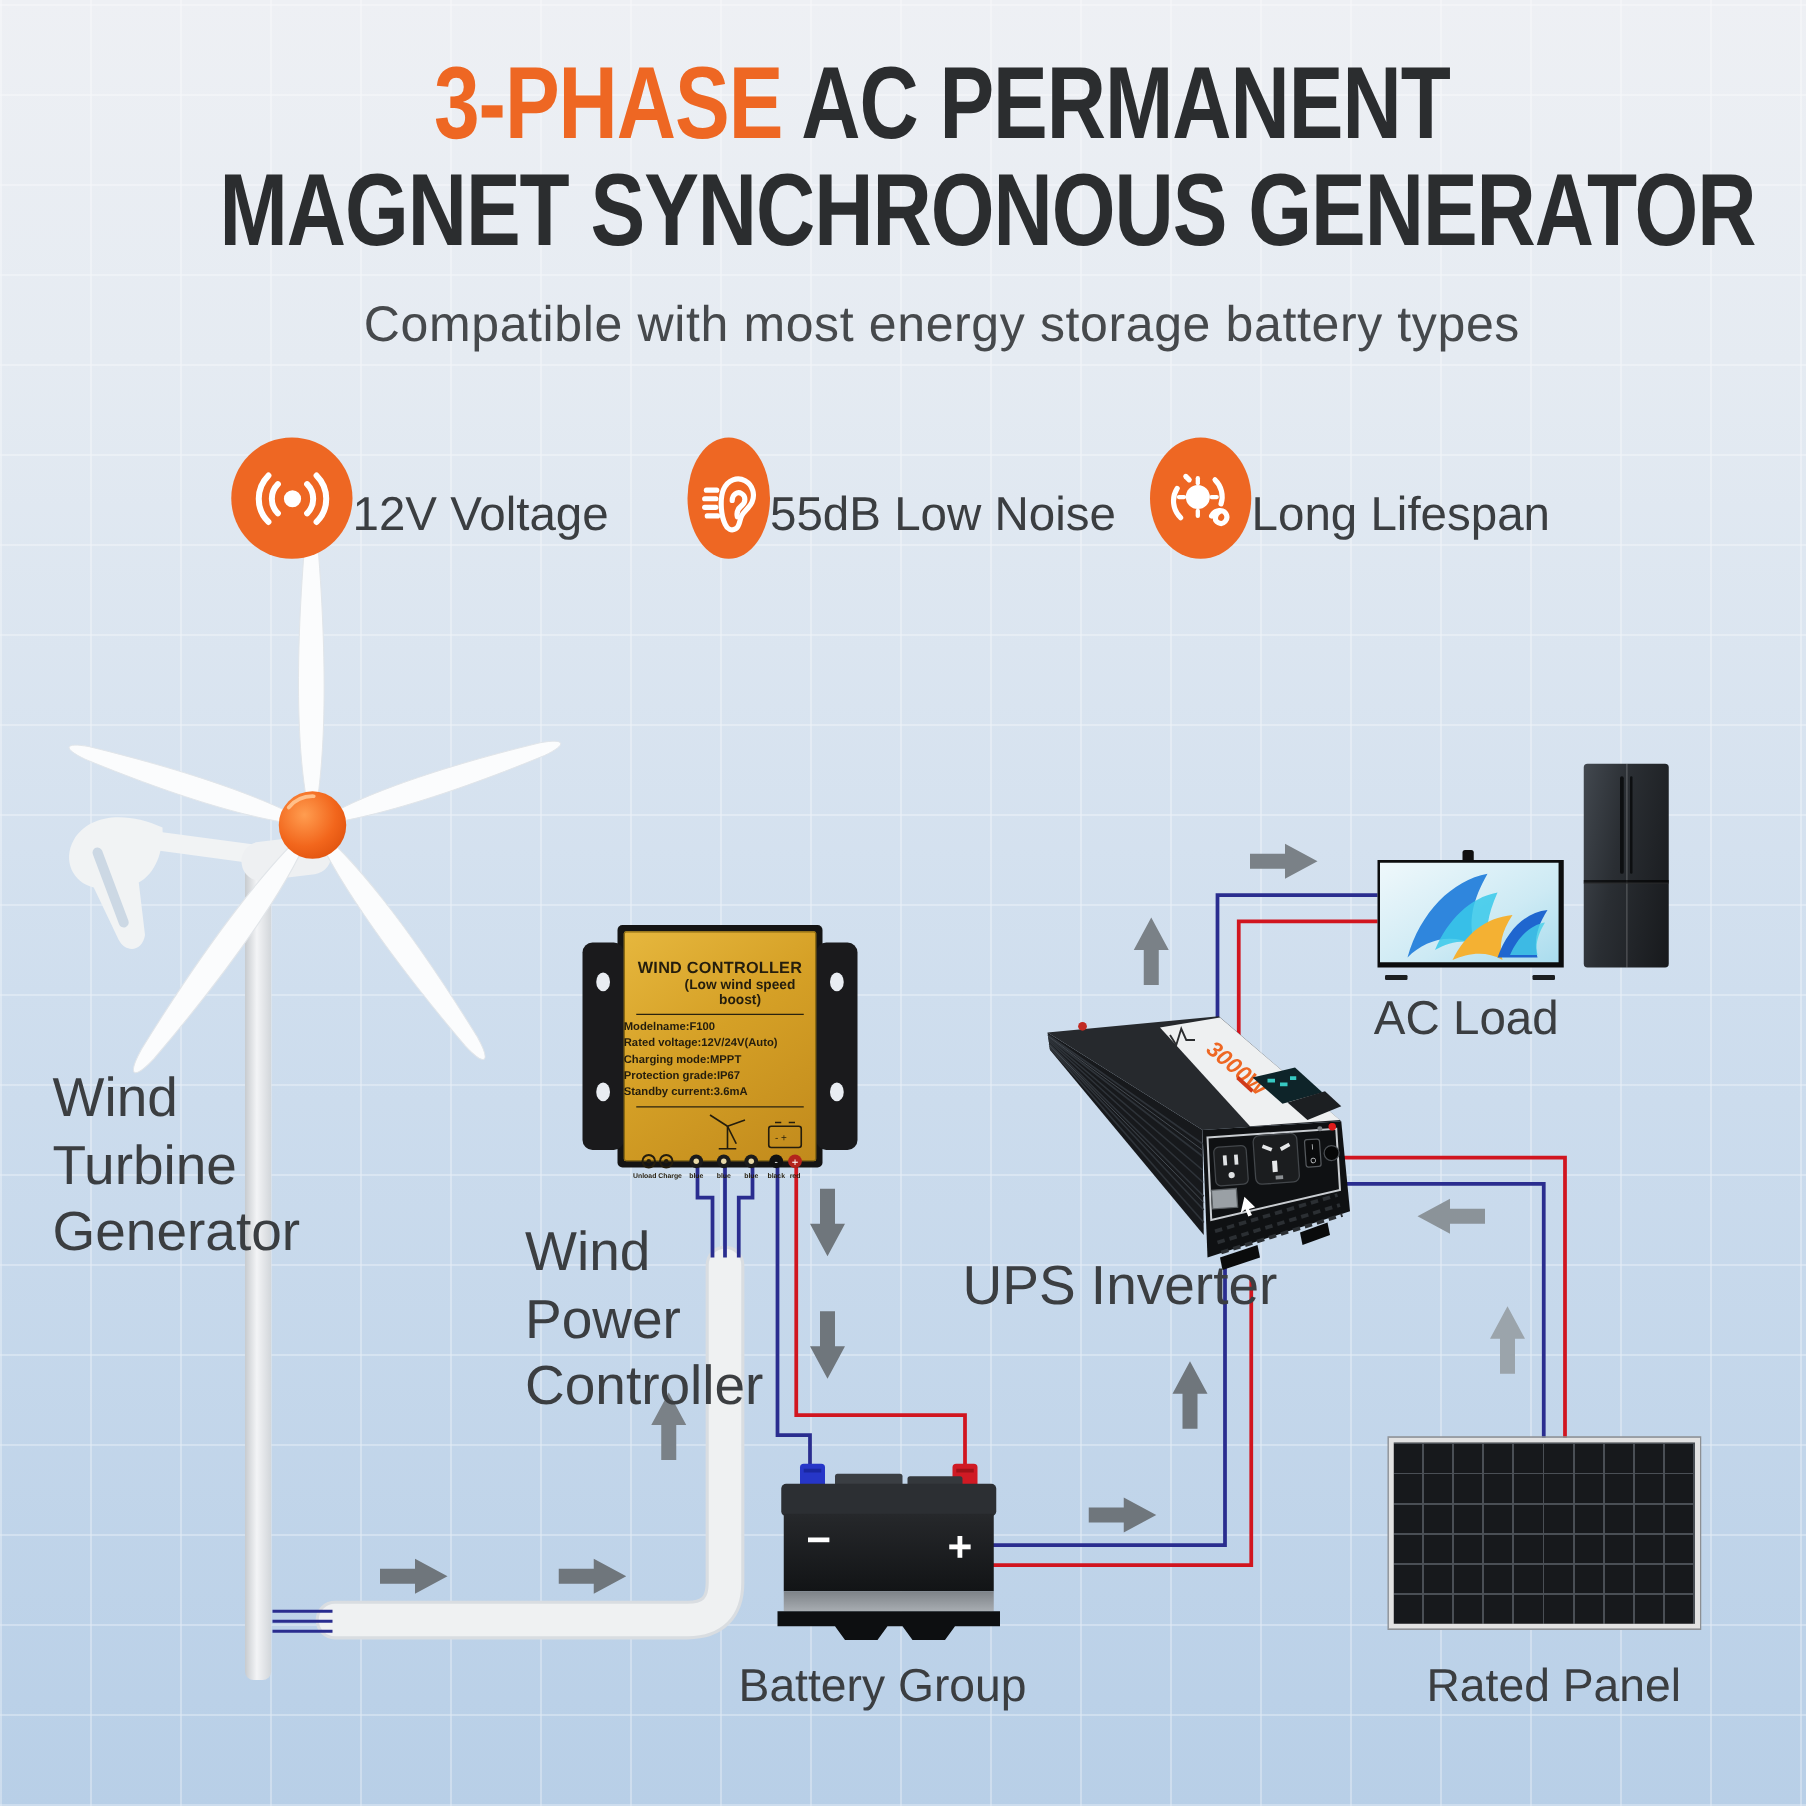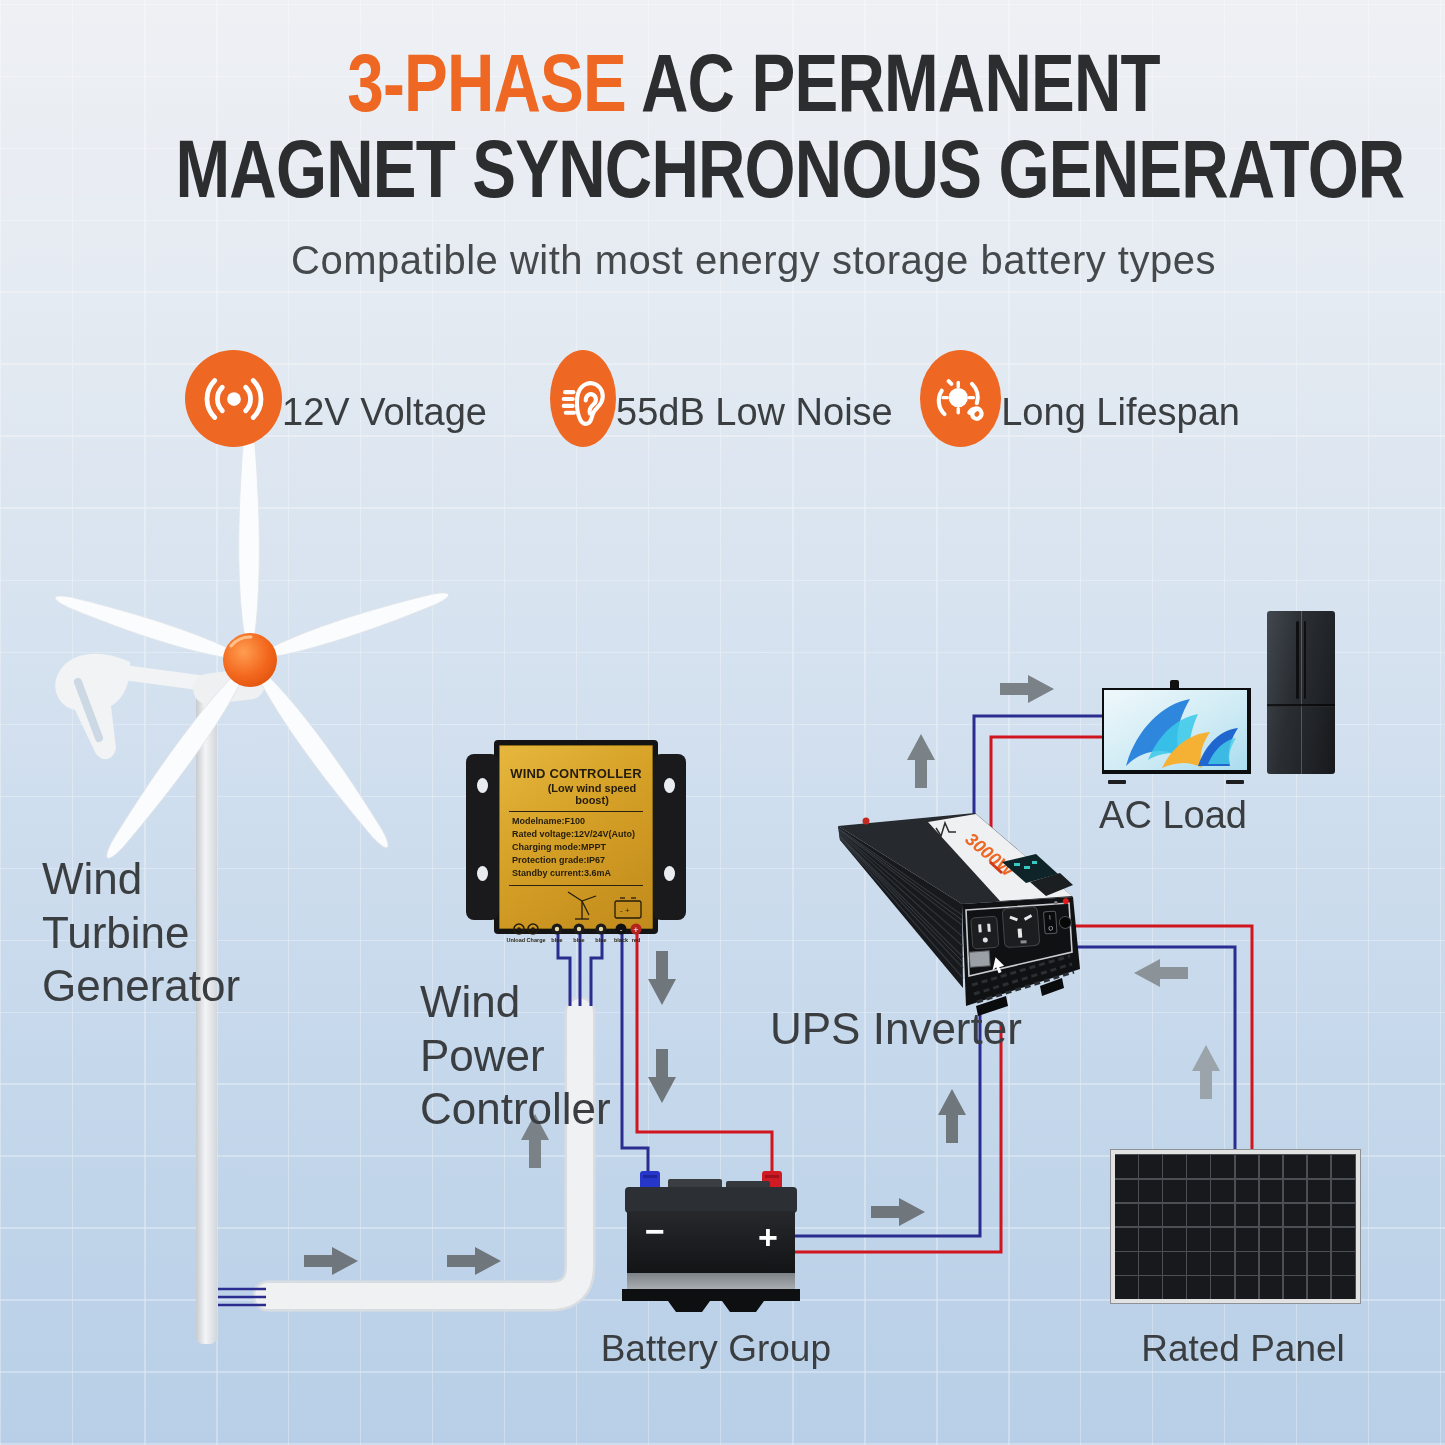--- a/index.html
+++ b/index.html
@@ -28,21 +28,21 @@
   #controller{left:466px;top:738px;width:220px;height:198px;}
   #controller .backing{position:absolute;left:28px;top:2px;width:164px;height:194px;background:#141414;border-radius:4px;}
   #controller .bracket{position:absolute;top:16px;width:33px;height:166px;background:#1a1a1c;border-radius:8px;}
   #controller .bracket .hole{position:absolute;left:11px;width:11px;height:15px;border-radius:50%;background:#e9edf2;}
   #controller .gold{position:absolute;left:33px;top:7px;width:154px;height:184px;border-radius:2px;
     background:linear-gradient(145deg,#e6b73e 0%,#d5a026 45%,#c18a1c 100%);
     box-shadow:inset 0 0 0 1px #8a6a12;color:#241d0d;}
   .ctl-title{padding-top:21px;text-align:center;font-weight:bold;font-size:13px;letter-spacing:.2px;}
   .ctl-sub{text-align:center;font-weight:bold;font-size:11px;margin-top:1px;margin-left:32px;}
   .ctl-hr{border:none;border-top:1.5px solid #2a230f;margin:5px 10px 3px 10px;}
-  .ctl-specs{padding-left:13px;font-size:9px;font-weight:bold;line-height:13px;}
+  .ctl-specs{font-size:9px;font-weight:bold;line-height:13px;}
   
   #solar{left:1111px;top:1150px;width:241px;height:145px;background:#17191c;border:4px solid #e2e2e2;outline:1px solid #8d9094;
     background-image:
       repeating-linear-gradient(90deg, transparent 0 22.6px, #4a4f55 22.6px 24.1px),
       repeating-linear-gradient(0deg, transparent 0 22.7px, #4a4f55 22.7px 24.2px);}
   
   #fridge{left:1267px;top:611px;width:68px;height:163px;border-radius:3px;
     background:linear-gradient(100deg,#42484f 0%,#2a2e33 40%,#17191c 100%);}
   #fridge .vseam{position:absolute;left:50%;top:0;width:1px;height:100%;background:rgba(255,255,255,.22);}
   #fridge .hseam{position:absolute;left:0;top:57%;width:100%;height:2px;background:rgba(0,0,0,.65);border-bottom:1px solid rgba(255,255,255,.12);}
@@ -366,15 +366,15 @@
     <use href="#arrow-shape" transform="translate(662,1076) rotate(90)" fill="var(--arrow-gray,#6f767c)"></use>
     <use href="#arrow-shape" transform="translate(535,1141) rotate(-90)" fill="#7a8187"></use>
     <use href="#arrow-shape" transform="translate(331,1261)" fill="var(--arrow-gray,#6f767c)"></use>
     <use href="#arrow-shape" transform="translate(474,1261)" fill="var(--arrow-gray,#6f767c)"></use>
   </svg>
 
   <div class="lbl" style="left:42px;top:852px;width:235px;">Wind Turbine Generator</div>
   <div class="lbl" style="left:372px;top:975px;width:205px;margin-left:48px;">Wind Power Controller</div>
   <div class="lbl" style="left:770px;top:1002px;white-space:nowrap;">UPS Inverter</div>
   <div class="lbl center" style="left:1073px;top:792px;width:200px;font-size:38px;">AC Load</div>
-  <div class="lbl center" style="left:581px;top:1326px;width:250px;font-size:37px;text-align:right;">Battery Group</div>
+  <div class="lbl center" style="left:581px;top:1326px;width:250px;font-size:37px;">Battery Group</div>
   <div class="lbl center" style="left:1118px;top:1326px;width:250px;font-size:37px;">Rated Panel</div>
 </div>
 
 </body></html>

